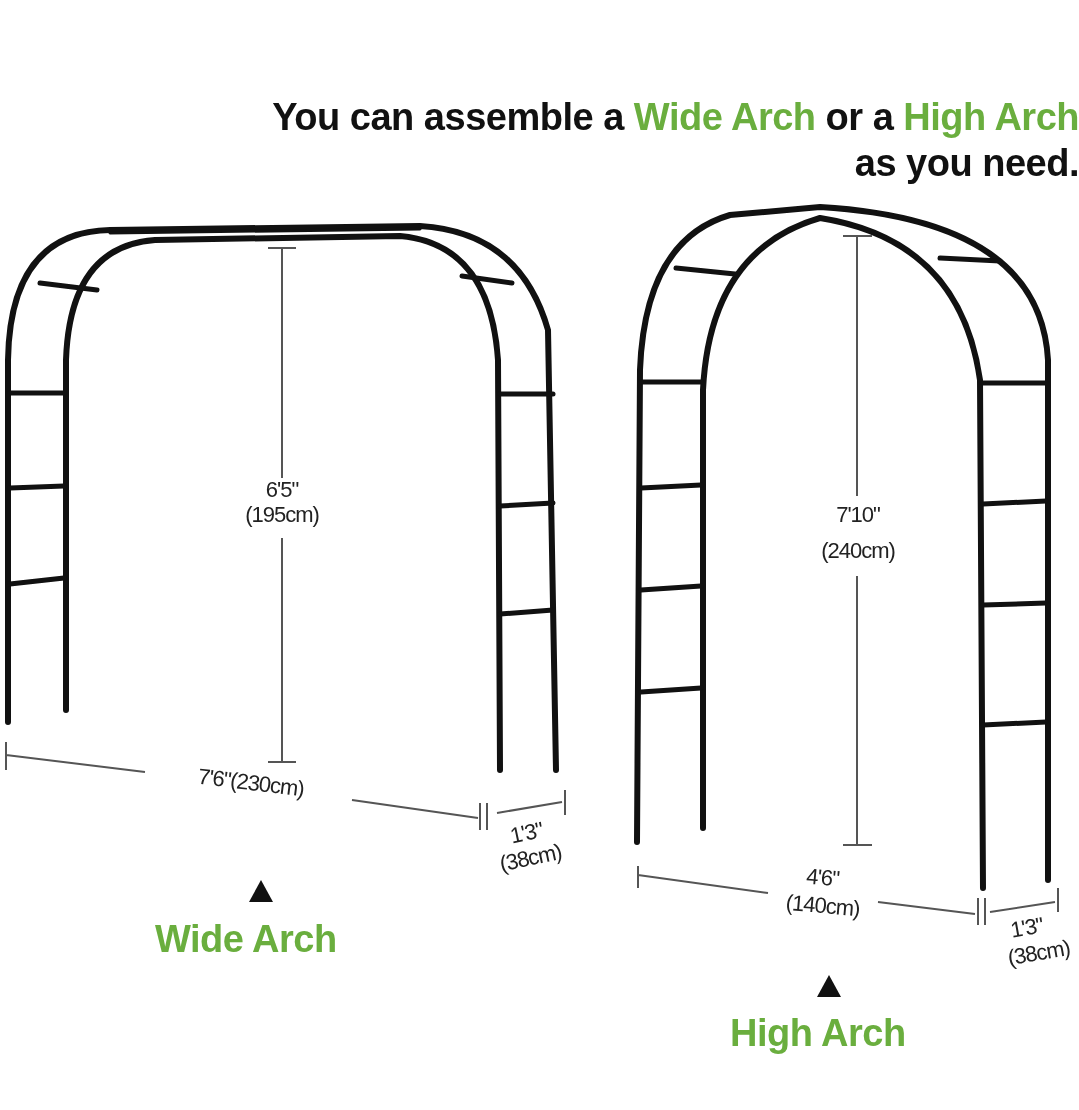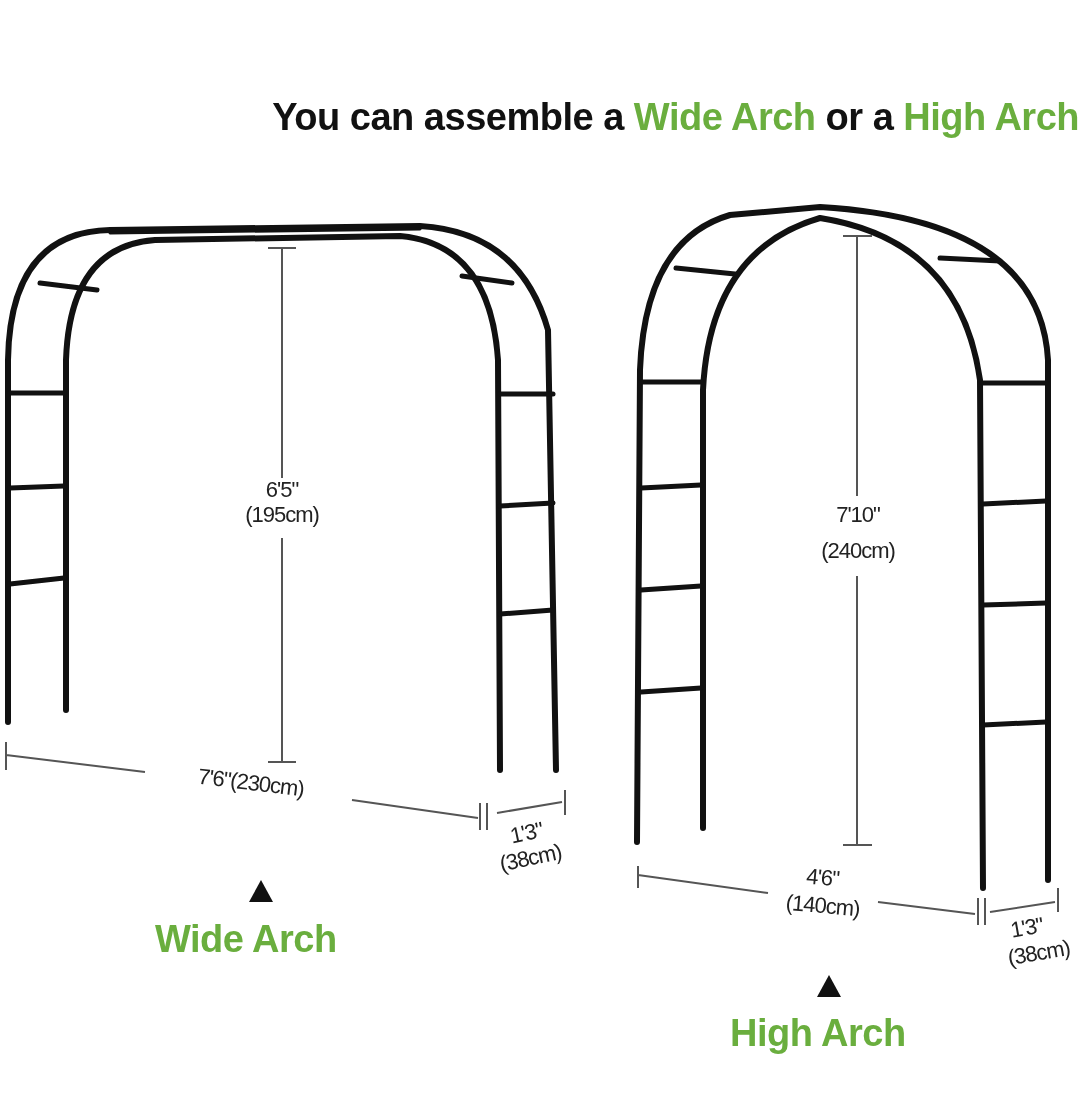--- a/index.html
+++ b/index.html
@@ -17,20 +17,21 @@
     .tri { position: absolute; width: 0; height: 0; border-left: 12px solid transparent;
            border-right: 12px solid transparent; border-bottom: 22px solid #111111; }
   </style>
 </head>
 <body>
 
 <div class="headline">
   <div>
     <span>You can assemble a </span><span class="green">Wide Arch</span><span> or a </span><span class="green">High Arch</span>
   </div>
+  <div>as you need.</div>
 </div>
 
 <svg class="diagram" width="1079" height="1110" viewBox="0 0 1079 1110">
 
   <g fill="none" stroke="#111111" stroke-width="6" stroke-linecap="round">
 
     <path d="M8,722 L8,360 Q10,232 110,230 L420,226 Q520,232 548,330 L556,770"></path>
 
     <path d="M66,710 L66,360 Q70,246 155,240 L400,236 Q490,244 498,360 L500,770"></path>
 

